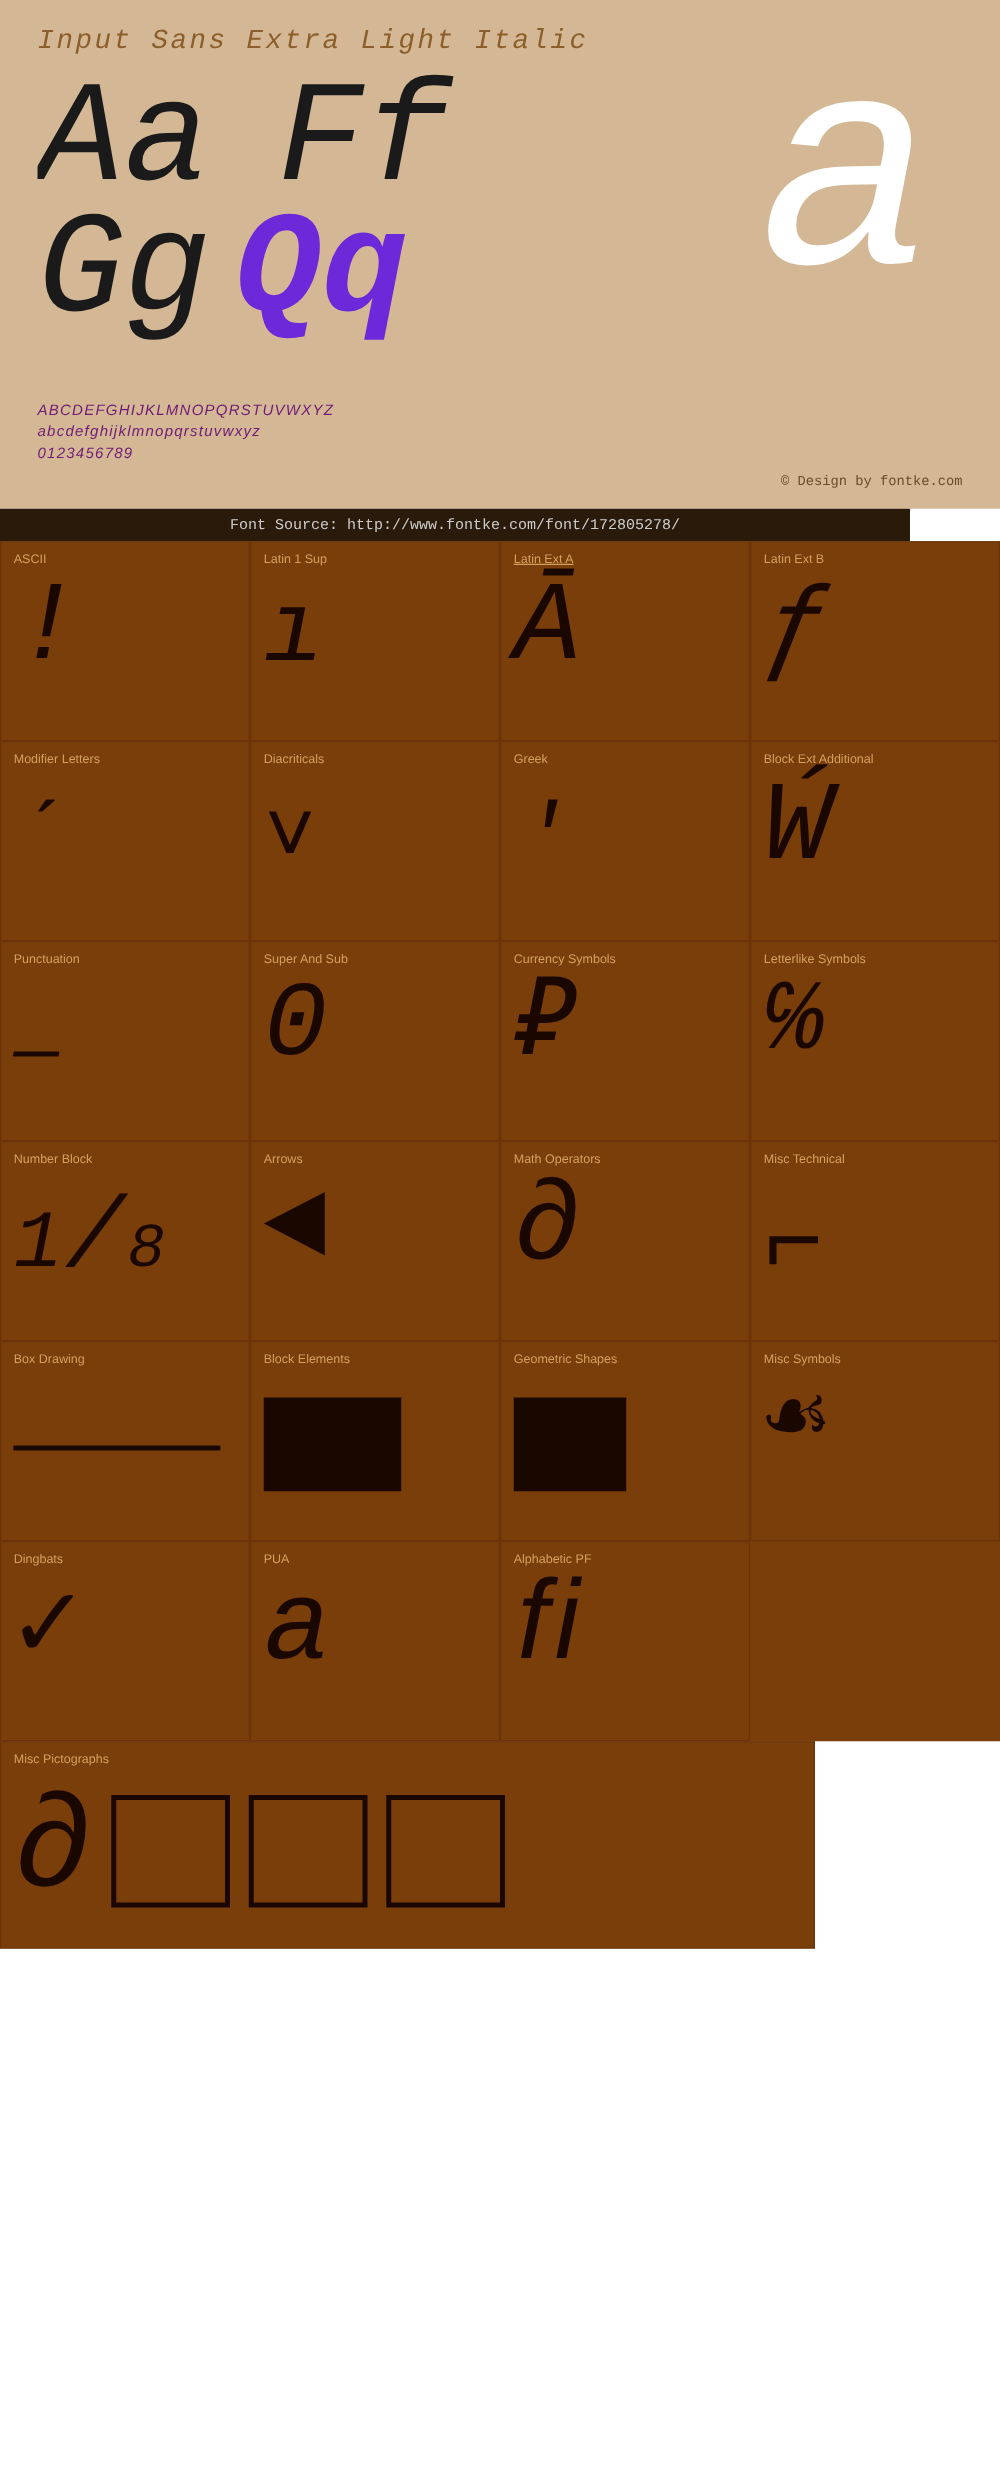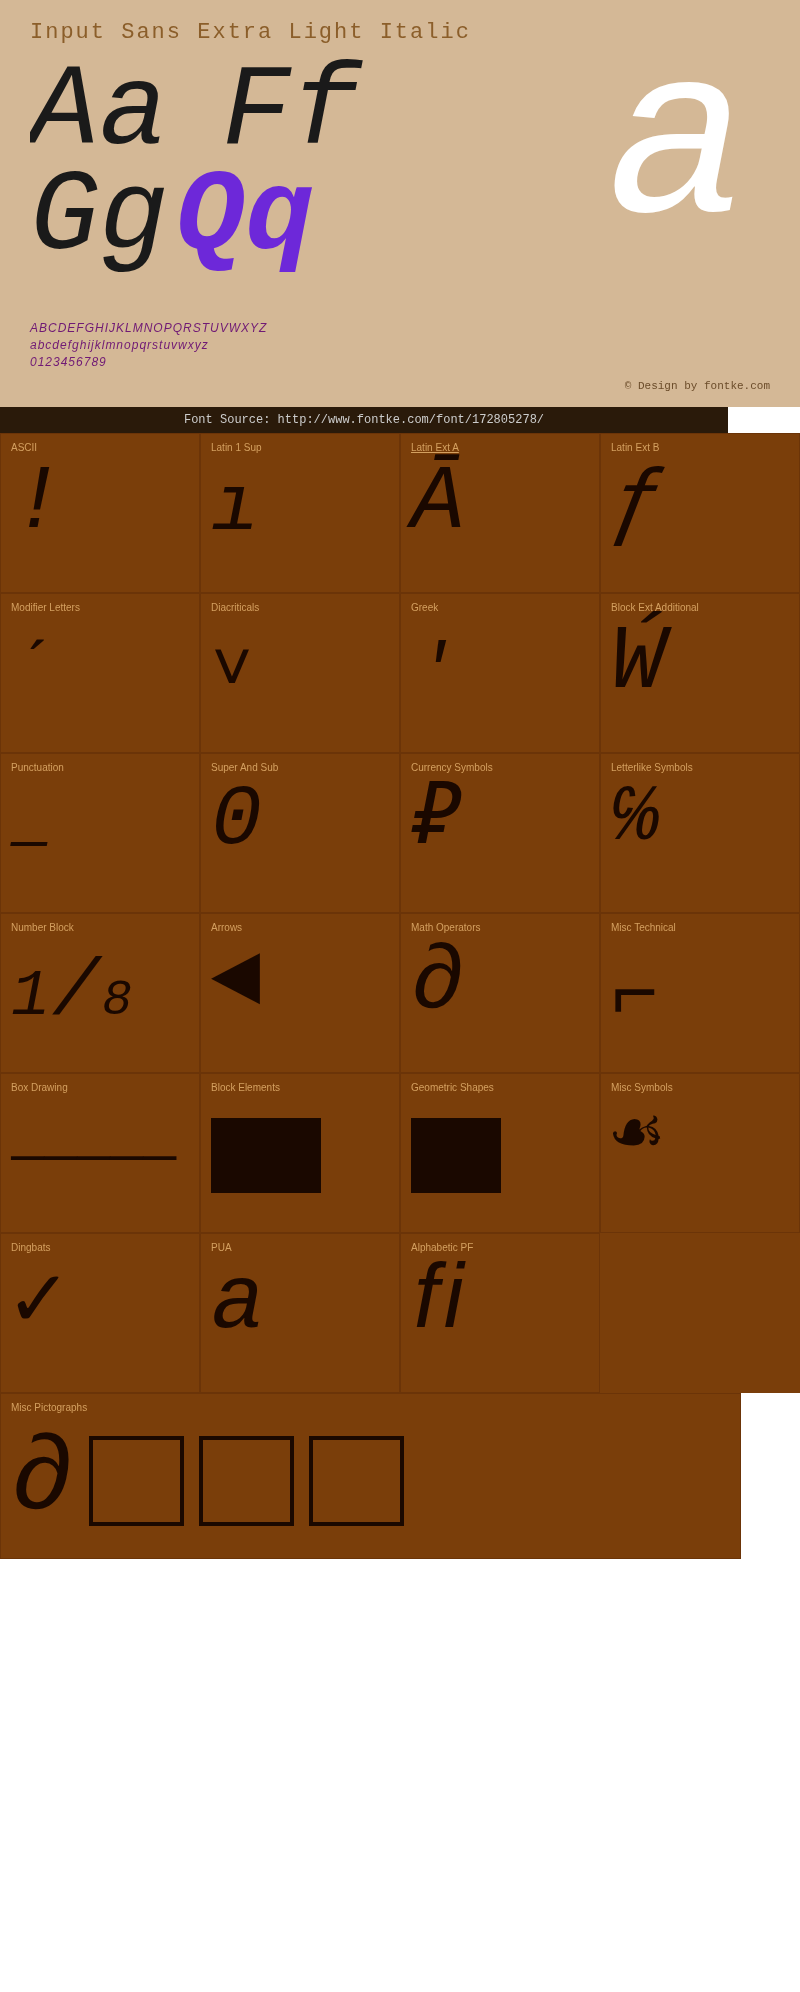--- a/index.html
+++ b/index.html
@@ -7,20 +7,21 @@
 
     .header-section {
       background-color: #d4b896;
       width: 800px;
       padding: 20px 30px 10px 30px;
     }
 
     .font-title {
       color: #8b5e2a;
       font-size: 22px;
+      font-style: italic;
       font-family: 'Courier New', monospace;
       letter-spacing: 2px;
       margin-bottom: 10px;
     }
 
     .pair1 { font-size: 110px; font-style: italic; font-weight: 300; color: #1a1a1a; line-height: 1; }
     .pair2 { font-size: 110px; font-style: italic; font-weight: 300; color: #1a1a1a; line-height: 1; margin-left: 30px; }
 
     .big-a {
       font-size: 240px;
@@ -140,21 +141,21 @@
 <body>
 
 <div class="header-section">
   <div class="font-title">Input Sans Extra Light Italic</div>
 
   <div class="specimen-area">
     <div style="display:flex; gap:24px; align-items:flex-end;">
       <span class="pair1" style="font-style:italic; font-weight:200; font-size:115px; line-height:1; color:#1a1a1a; font-family:'Courier New',monospace;">Aa</span>
       <span class="pair2" style="font-style:italic; font-weight:200; font-size:115px; line-height:1; color:#1a1a1a; font-family:'Courier New',monospace;">Ff</span>
     </div>
-    <div style="display:flex; gap:8px; align-items:flex-start; margin-top:-10px;">
+    <div style="display:flex; gap:20px; align-items:flex-start; margin-top:-10px;">
       <span style="font-style:italic; font-weight:200; font-size:115px; line-height:1; color:#1a1a1a; font-family:'Courier New',monospace;">Gg</span>
       <span style="font-style:italic; font-weight:700; font-size:115px; line-height:1; color:#6d28d9; font-family:'Courier New',monospace;">Qq</span>
     </div>
     <div class="big-a">a</div>
   </div>
 
   <div class="alphabet-section">
     <div class="alphabet-line">ABCDEFGHIJKLMNOPQRSTUVWXYZ</div>
     <div class="alphabet-line">abcdefghijklmnopqrstuvwxyz</div>
     <div class="alphabet-line">0123456789</div>
@@ -264,21 +265,21 @@
     <span class="glyph-label">PUA</span>
     <span class="glyph-char" style="font-size:90px; font-style:italic;">a</span>
   </div>
   <div class="glyph-cell">
     <span class="glyph-label">Alphabetic PF</span>
     <span class="glyph-char" style="font-size:90px; font-style:italic;">ﬁ</span>
   </div>
 
 </div>
 
-<div style="background-color:#7a3e0a; width:741px;">
+<div style="background-color:#7a3e0a; width:652px;">
   <div style="border:1px solid #6b3408; padding:8px 10px 5px 10px; display:flex; flex-direction:column;">
     <span class="glyph-label">Misc Pictographs</span>
     <div style="display:flex; align-items:center; gap:15px; margin-top:10px; padding-bottom:20px;">
       <span style="font-size:105px; font-style:italic; color:#1a0800; font-family:'Courier New',monospace; line-height:1;">∂</span>
       <div style="width:95px; height:90px; border:4px solid #1a0800;"></div>
       <div style="width:95px; height:90px; border:4px solid #1a0800;"></div>
       <div style="width:95px; height:90px; border:4px solid #1a0800;"></div>
     </div>
   </div>
 </div>

